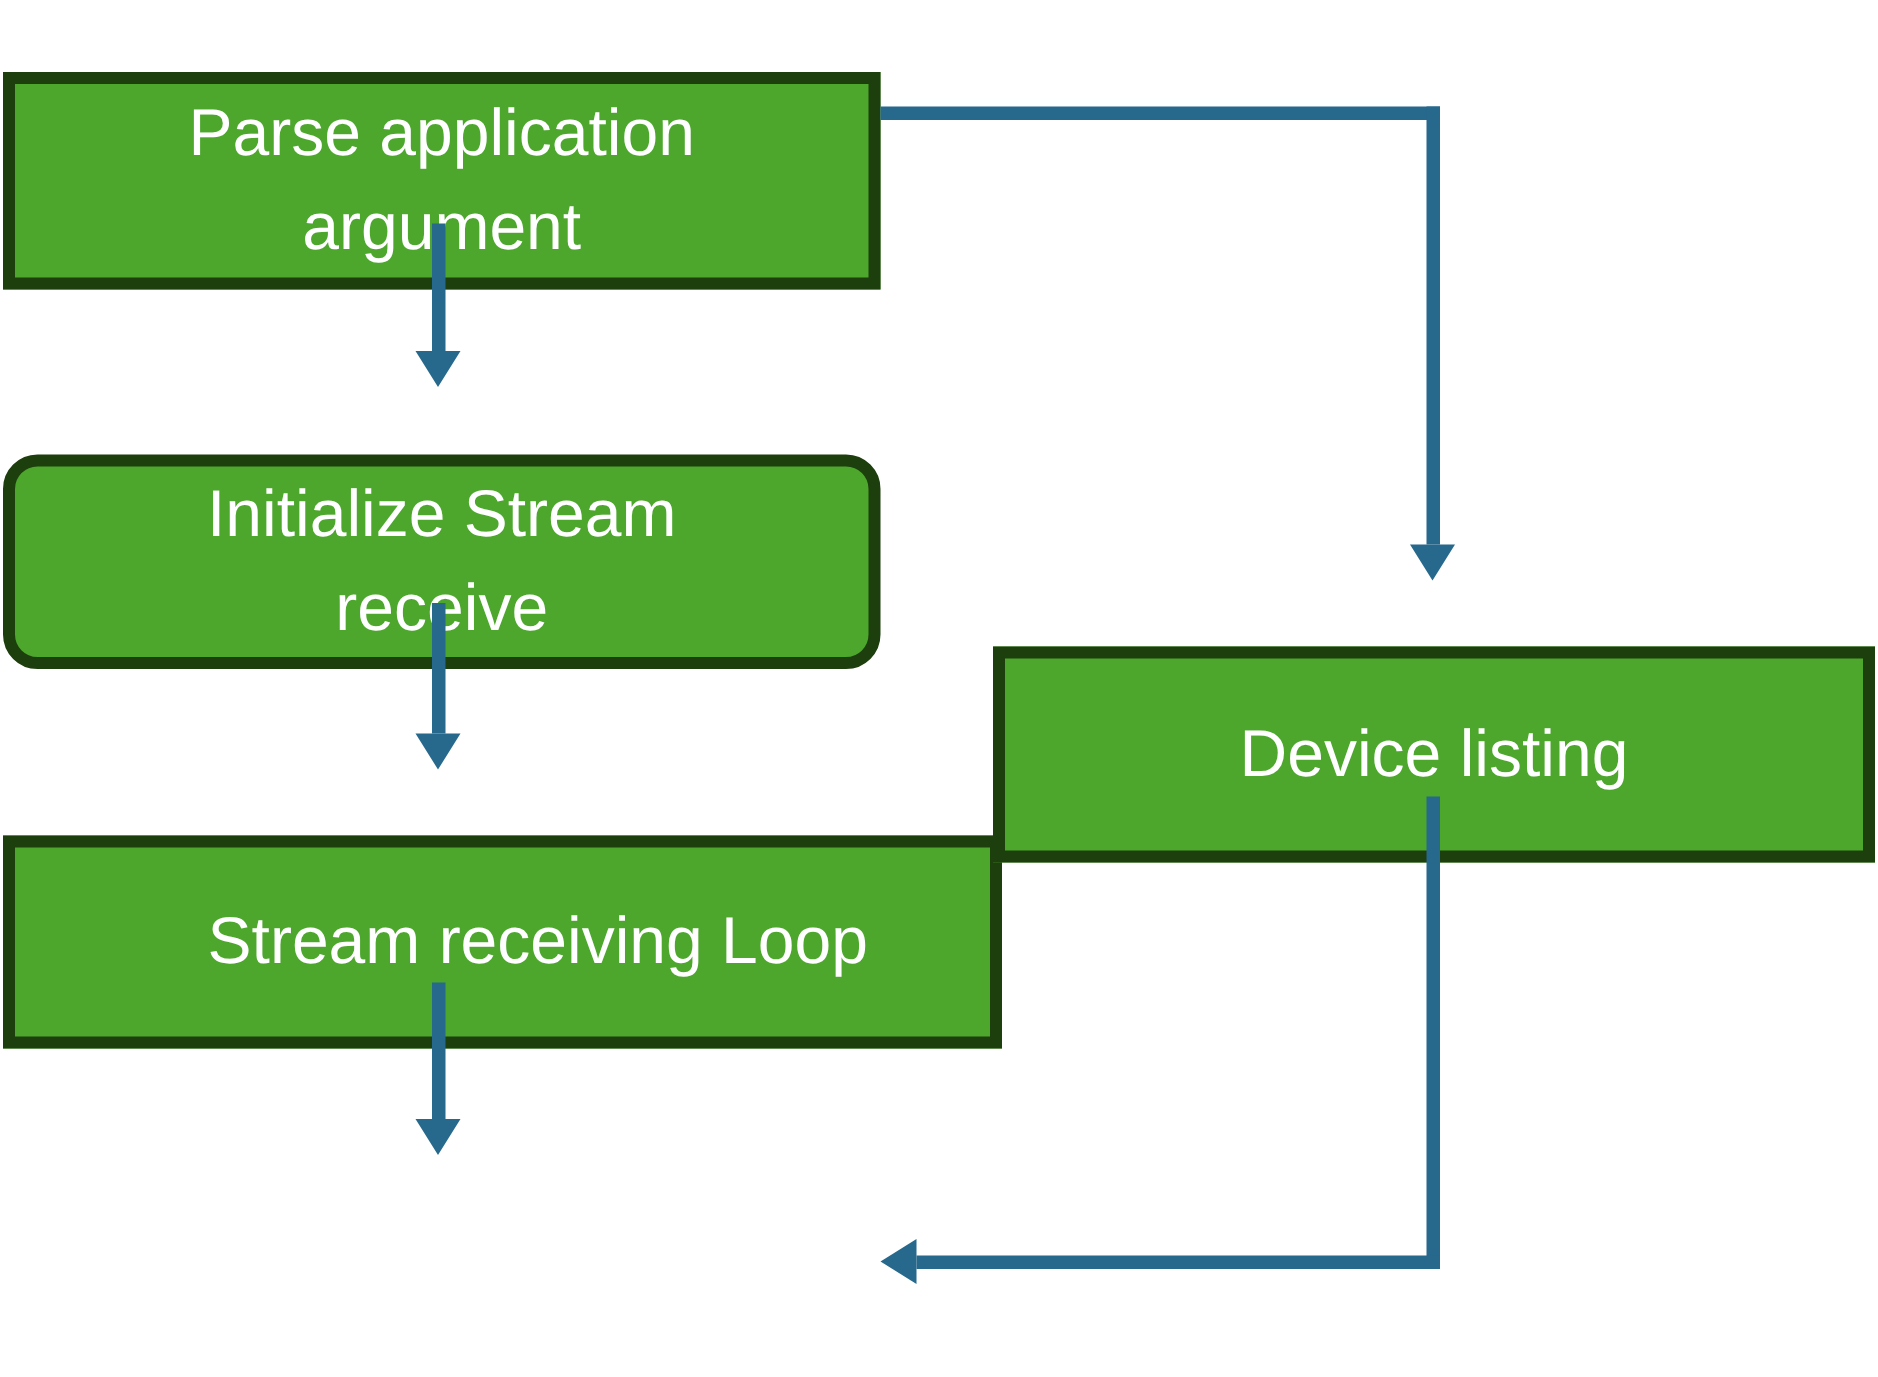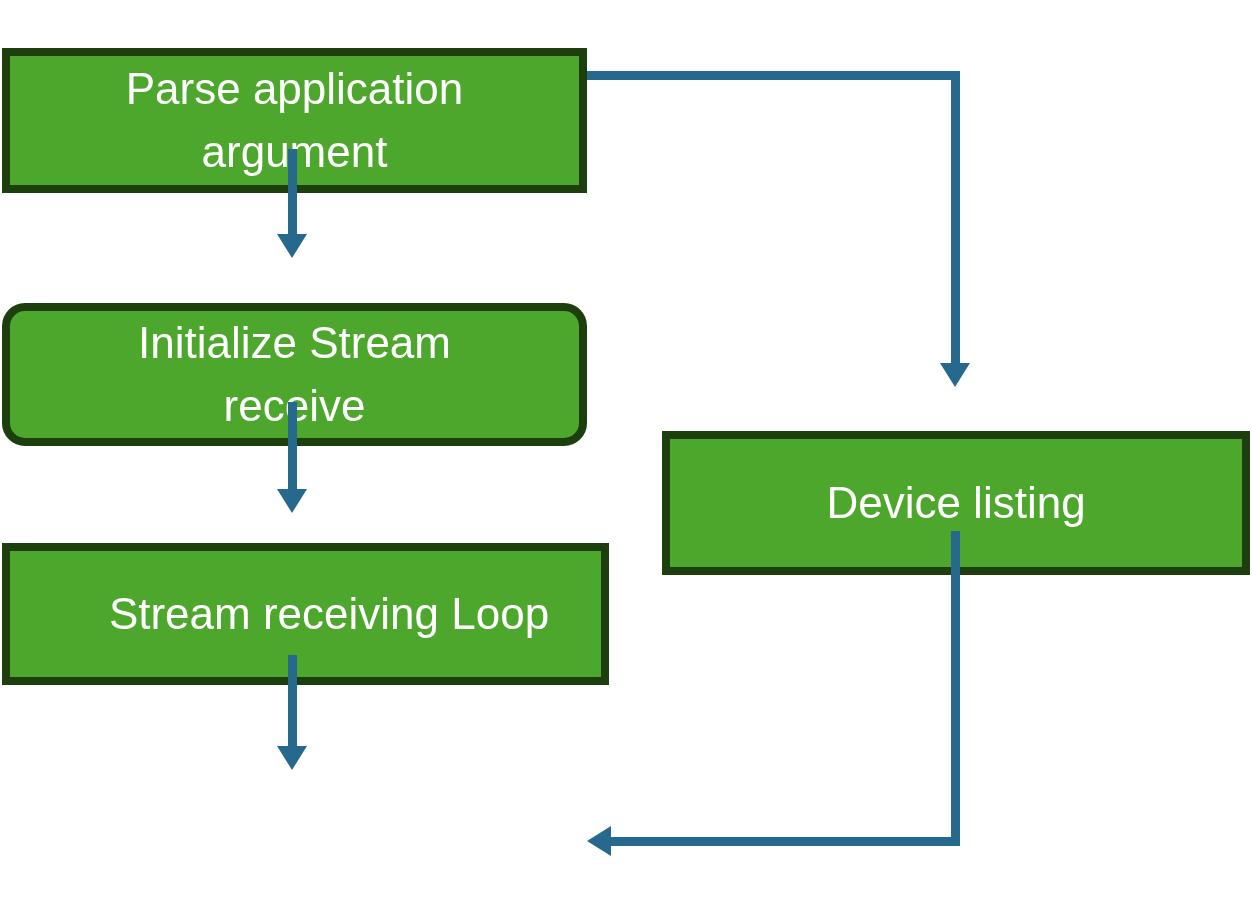--- a/index.html
+++ b/index.html
@@ -28,21 +28,21 @@
     align-items: center;
     justify-content: center;
     text-align: center;
     font-size: 44px;
     line-height: 1.42;
     white-space: pre-line;
     margin-top: 44px;
   }
   .n1 { left: 2px;   top: 4px;   width: 585px; height: 145px; }
   .n2 { left: 2px;   top: 259px; width: 585px; height: 143px; border-radius: 23px; }
-  .n3 { left: 2px;   top: 499px; width: 607px; height: 142px; padding-left: 47px; }
+  .n3 { left: 2px;   top: 513px; width: 666px; height: 142px; padding-left: 47px; }
   .n4 { left: 2px;   top: 770px; width: 585px; height: 147px; }
   .n5 { left: 662px; top: 387px; width: 588px; height: 144px; }
 
   .stem-v { position: absolute; width: 9px;  background: var(--connector); }
   .stem-h { position: absolute; height: 9px; background: var(--connector); }
   .head-down {
     position: absolute; width: 0; height: 0;
     border-left: 15px solid transparent;
     border-right: 15px solid transparent;
     border-top: 24px solid var(--connector);

